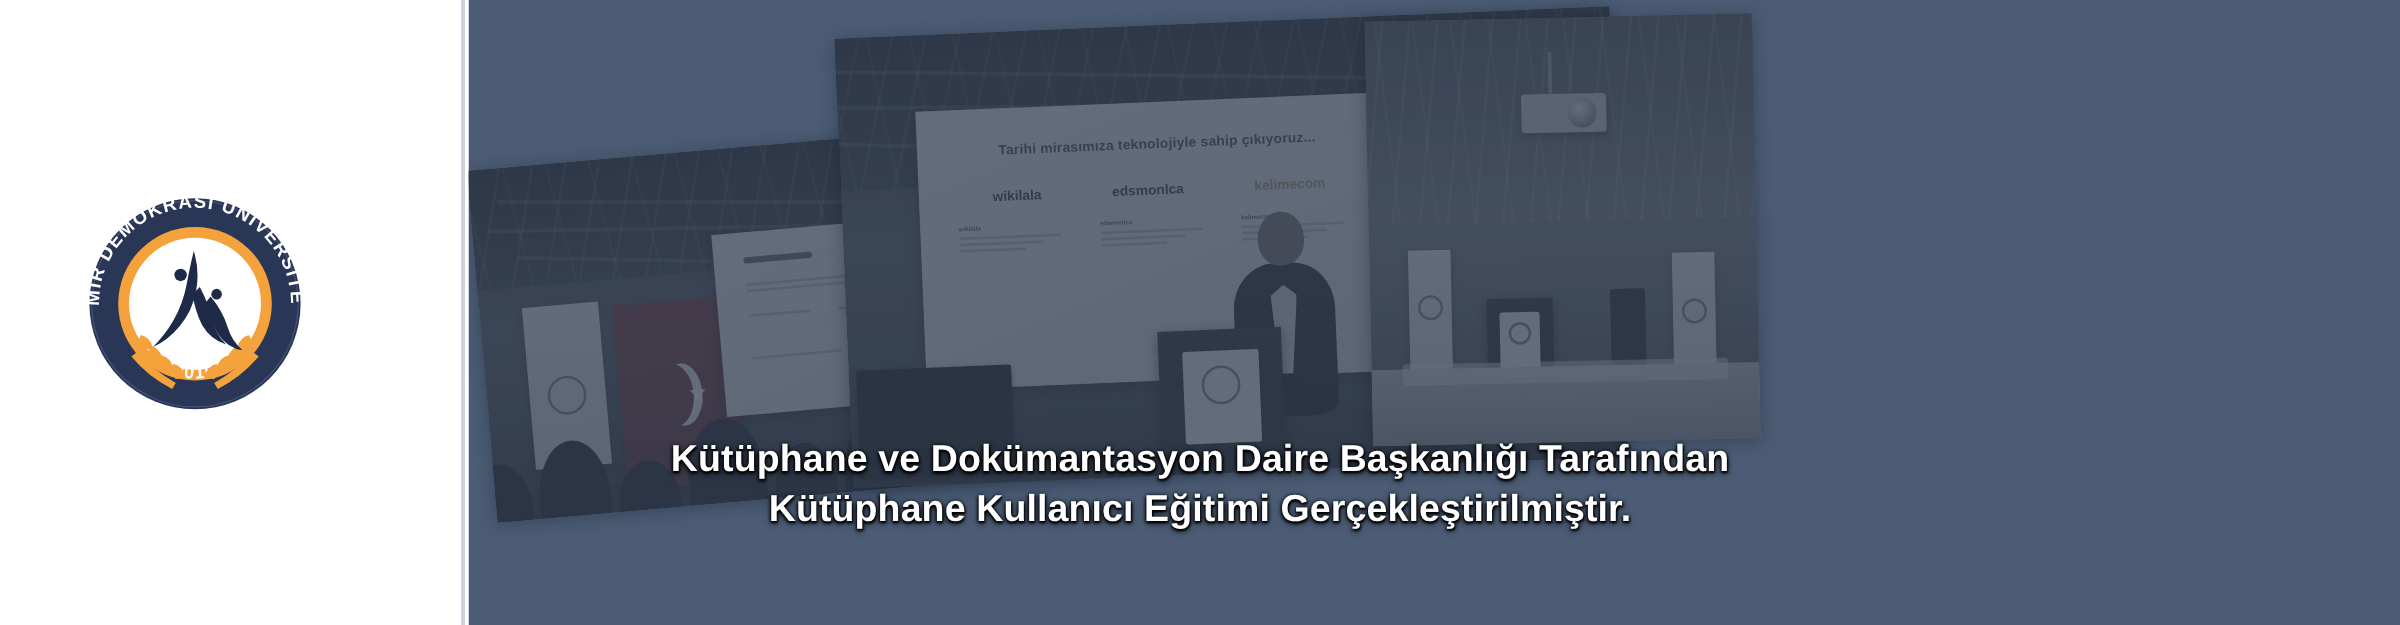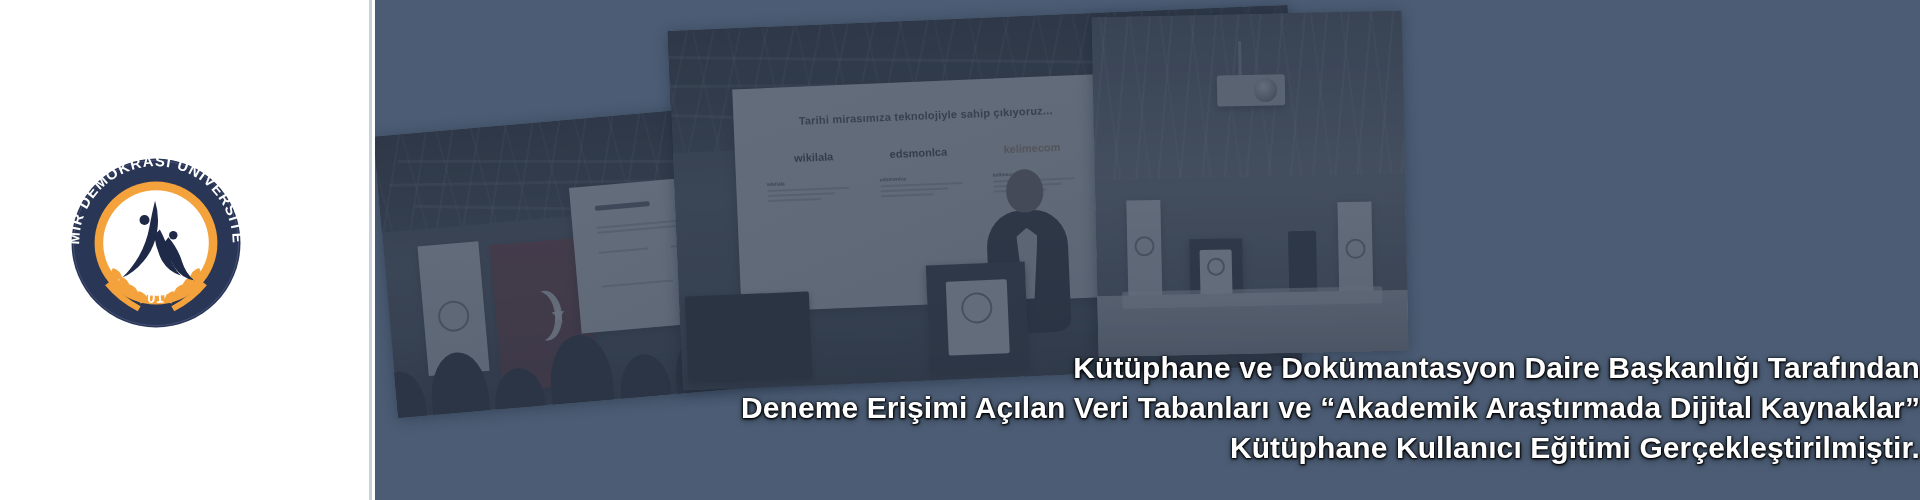--- a/index.html
+++ b/index.html
@@ -220,21 +220,21 @@
     position: absolute; right: 12%; top: 50%; transform: translateY(-50%);
     width: 34%; aspect-ratio: 1; border-radius: 50%;
     background: radial-gradient(circle at 40% 35%, #eef2f7 0%, #8f9aa9 60%, #4e5766 100%);
   }
 
   
   #headline {
     position: absolute;
     left: 0; right: 0;
     top: 348px;
-    text-align: right;
+    text-align: center;
     z-index: 40;
     pointer-events: none;
   }
   #headline .line {
     display: block;
     color: #ffffff;
     font-family: "Liberation Sans", sans-serif;
     font-weight: bold;
     font-size: 30px;
     line-height: 40px;
@@ -446,17 +446,16 @@
         <div style="position:absolute;left:62%;top:64%;width:9%;height:22%;background:#1a2130;border-radius:2px;"></div>
         <div style="position:absolute;left:-4%;bottom:0;width:108%;height:18%;background:linear-gradient(180deg,#b6bdc8 0%,#8d95a3 100%);"></div>
         <div style="position:absolute;left:8%;bottom:14%;width:84%;height:5%;background:rgba(230,236,244,0.55);border-radius:2px;"></div>
       </div>
     </div>
 
   </div>
 
   <div id="headline">
     <span class="line">Kütüphane ve Dokümantasyon Daire Başkanlığı Tarafından</span>
-    <span class="line">Deneme Erişimi Açılan Veri Tabanları ve  “Akademik Araştırmada Dijital Kaynaklar”</span>
     <span class="line">Kütüphane Kullanıcı Eğitimi Gerçekleştirilmiştir.</span>
   </div>
 
 </div>
 
 </body></html>

